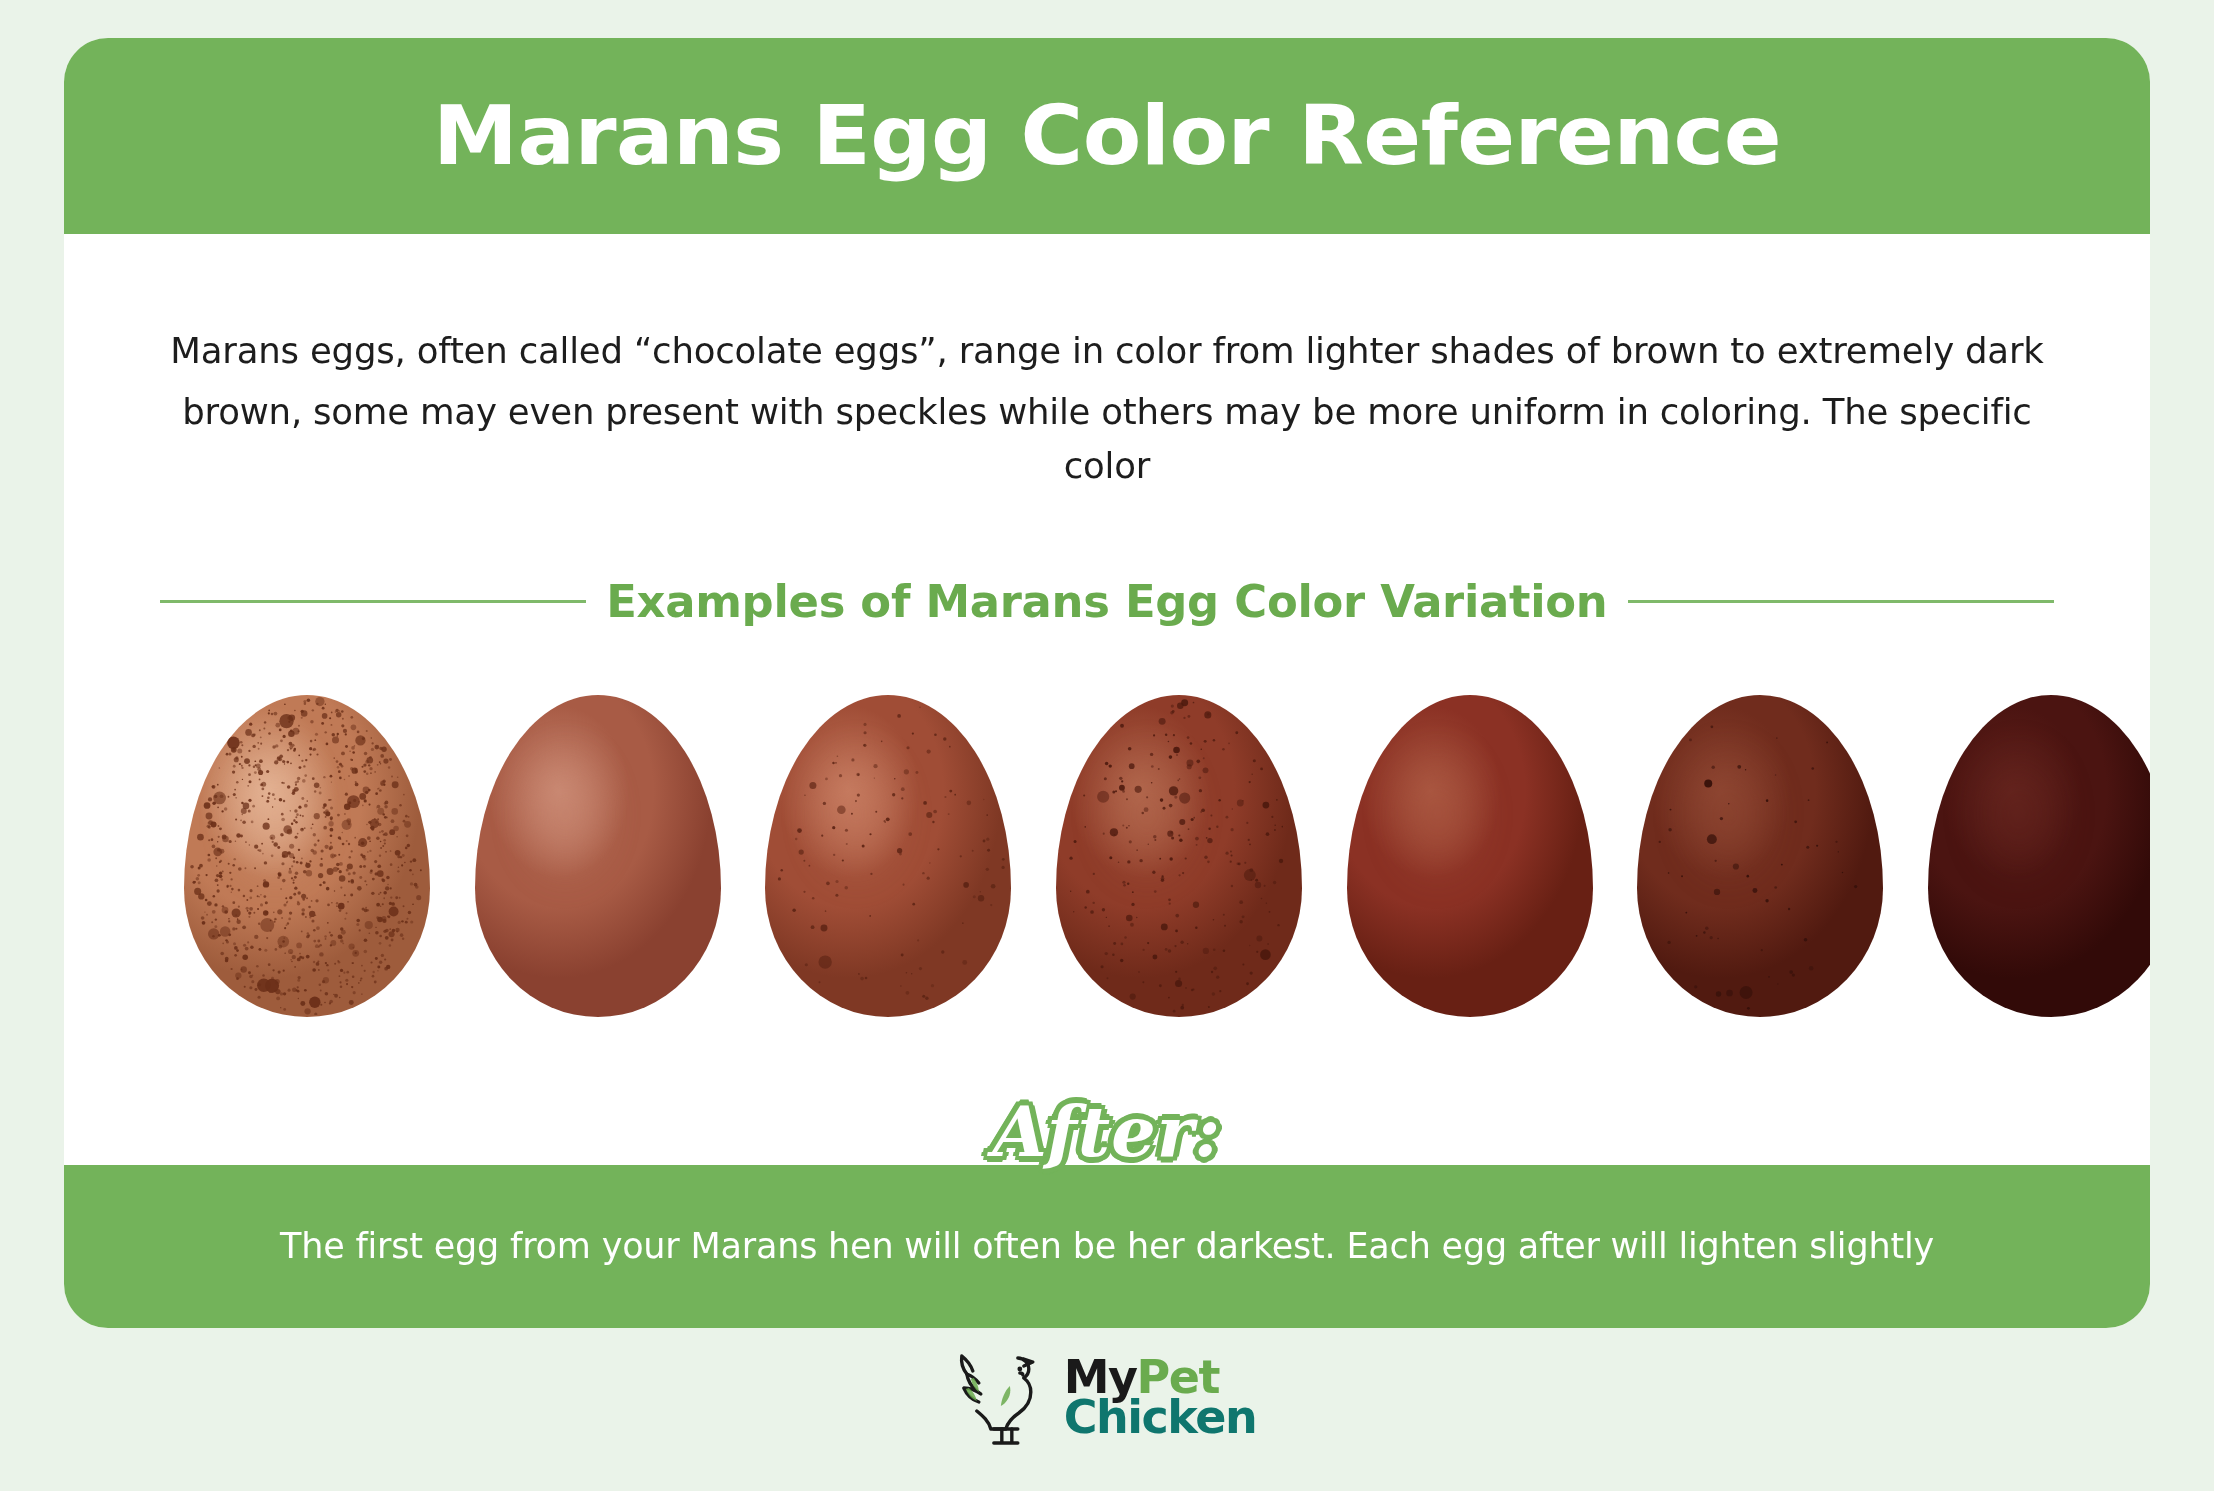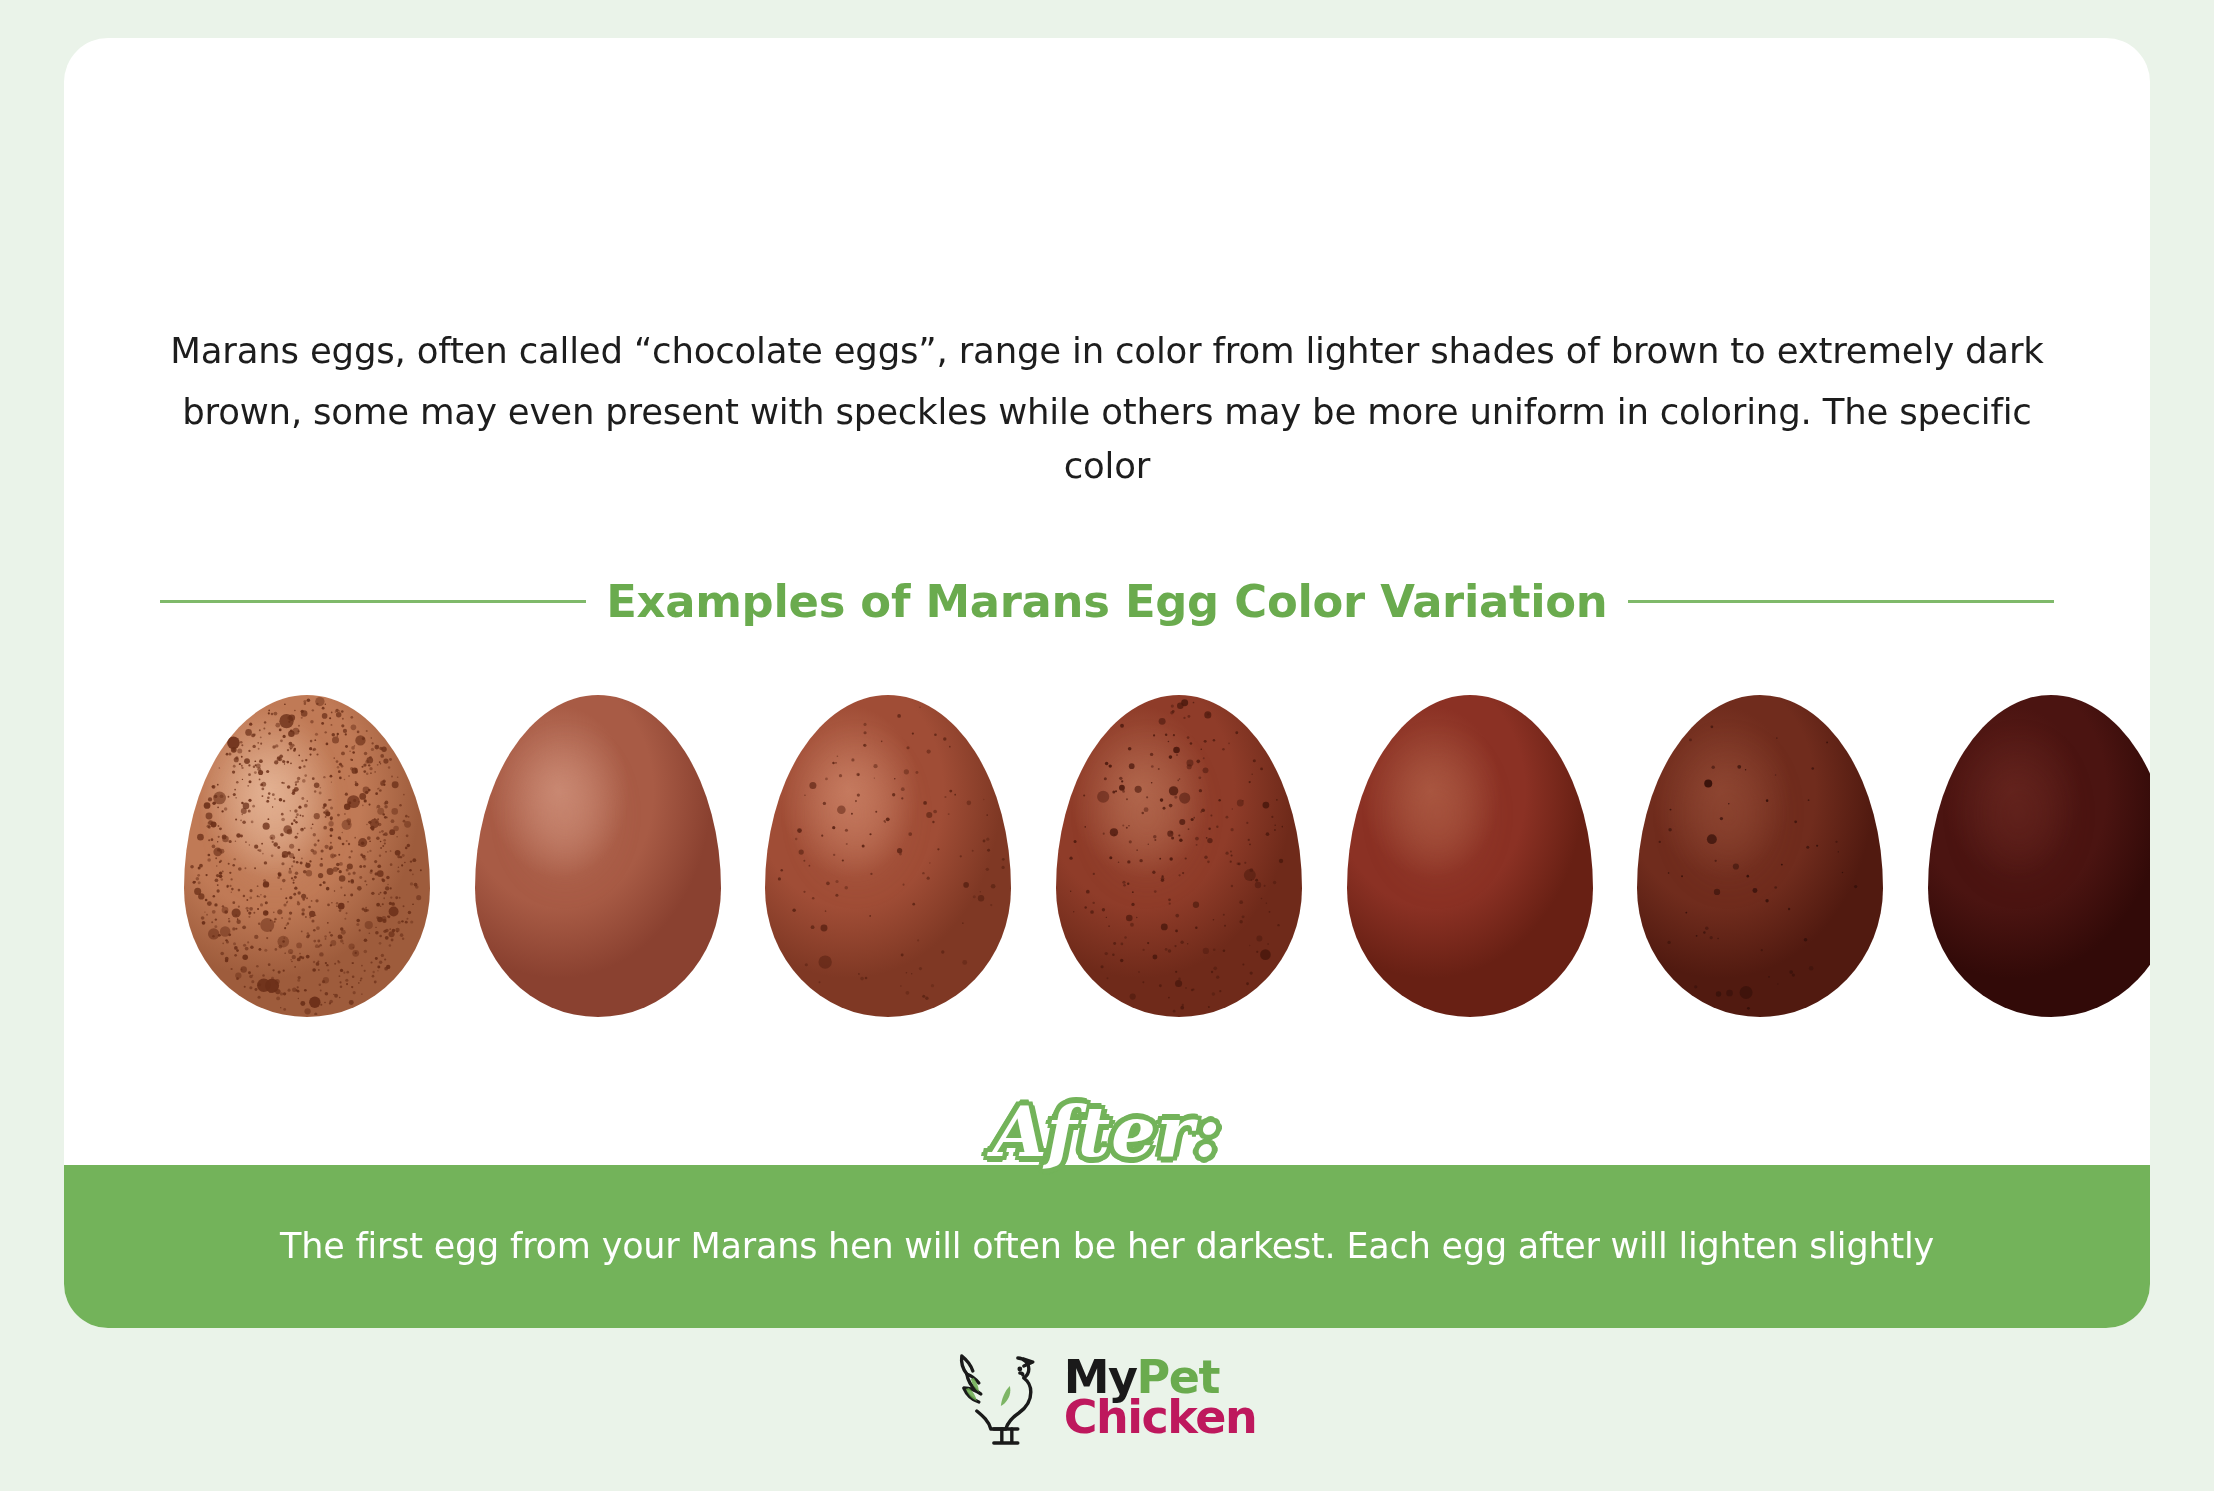--- a/index.html
+++ b/index.html
@@ -194,29 +194,32 @@
     flex-direction: column;
     line-height: 0.88;
     font-family: "DejaVu Sans", sans-serif;
     font-weight: 700;
     letter-spacing: -1.5px;
   }
   .logo-line1 { font-size: 46px; }
   .logo-line2 { font-size: 46px; }
   .w-my { color: #1a1a1a; }
   .w-pet { color: #6aab4e; }
-  .w-chicken { color: #be185d; }
+  .w-chicken { color: #0f766e; }
 </style>
 </head>
 <body>
 
 <div class="poster">
 
   <div class="card">
 
+    <div class="header-banner">
+      <div class="poster-title">Marans Egg Color Reference</div>
+    </div>
 
     <div class="intro">
       <p>Marans eggs, often called “chocolate eggs”, range in color from lighter shades of brown to extremely dark</p>
       <p>brown, some may even present with speckles while others may be more uniform in coloring. The specific color</p>
     </div>
 
     <div class="section-heading-row">
       <span class="rule"></span>
       <span class="section-heading">Examples of Marans Egg Color Variation</span>
       <span class="rule"></span>

